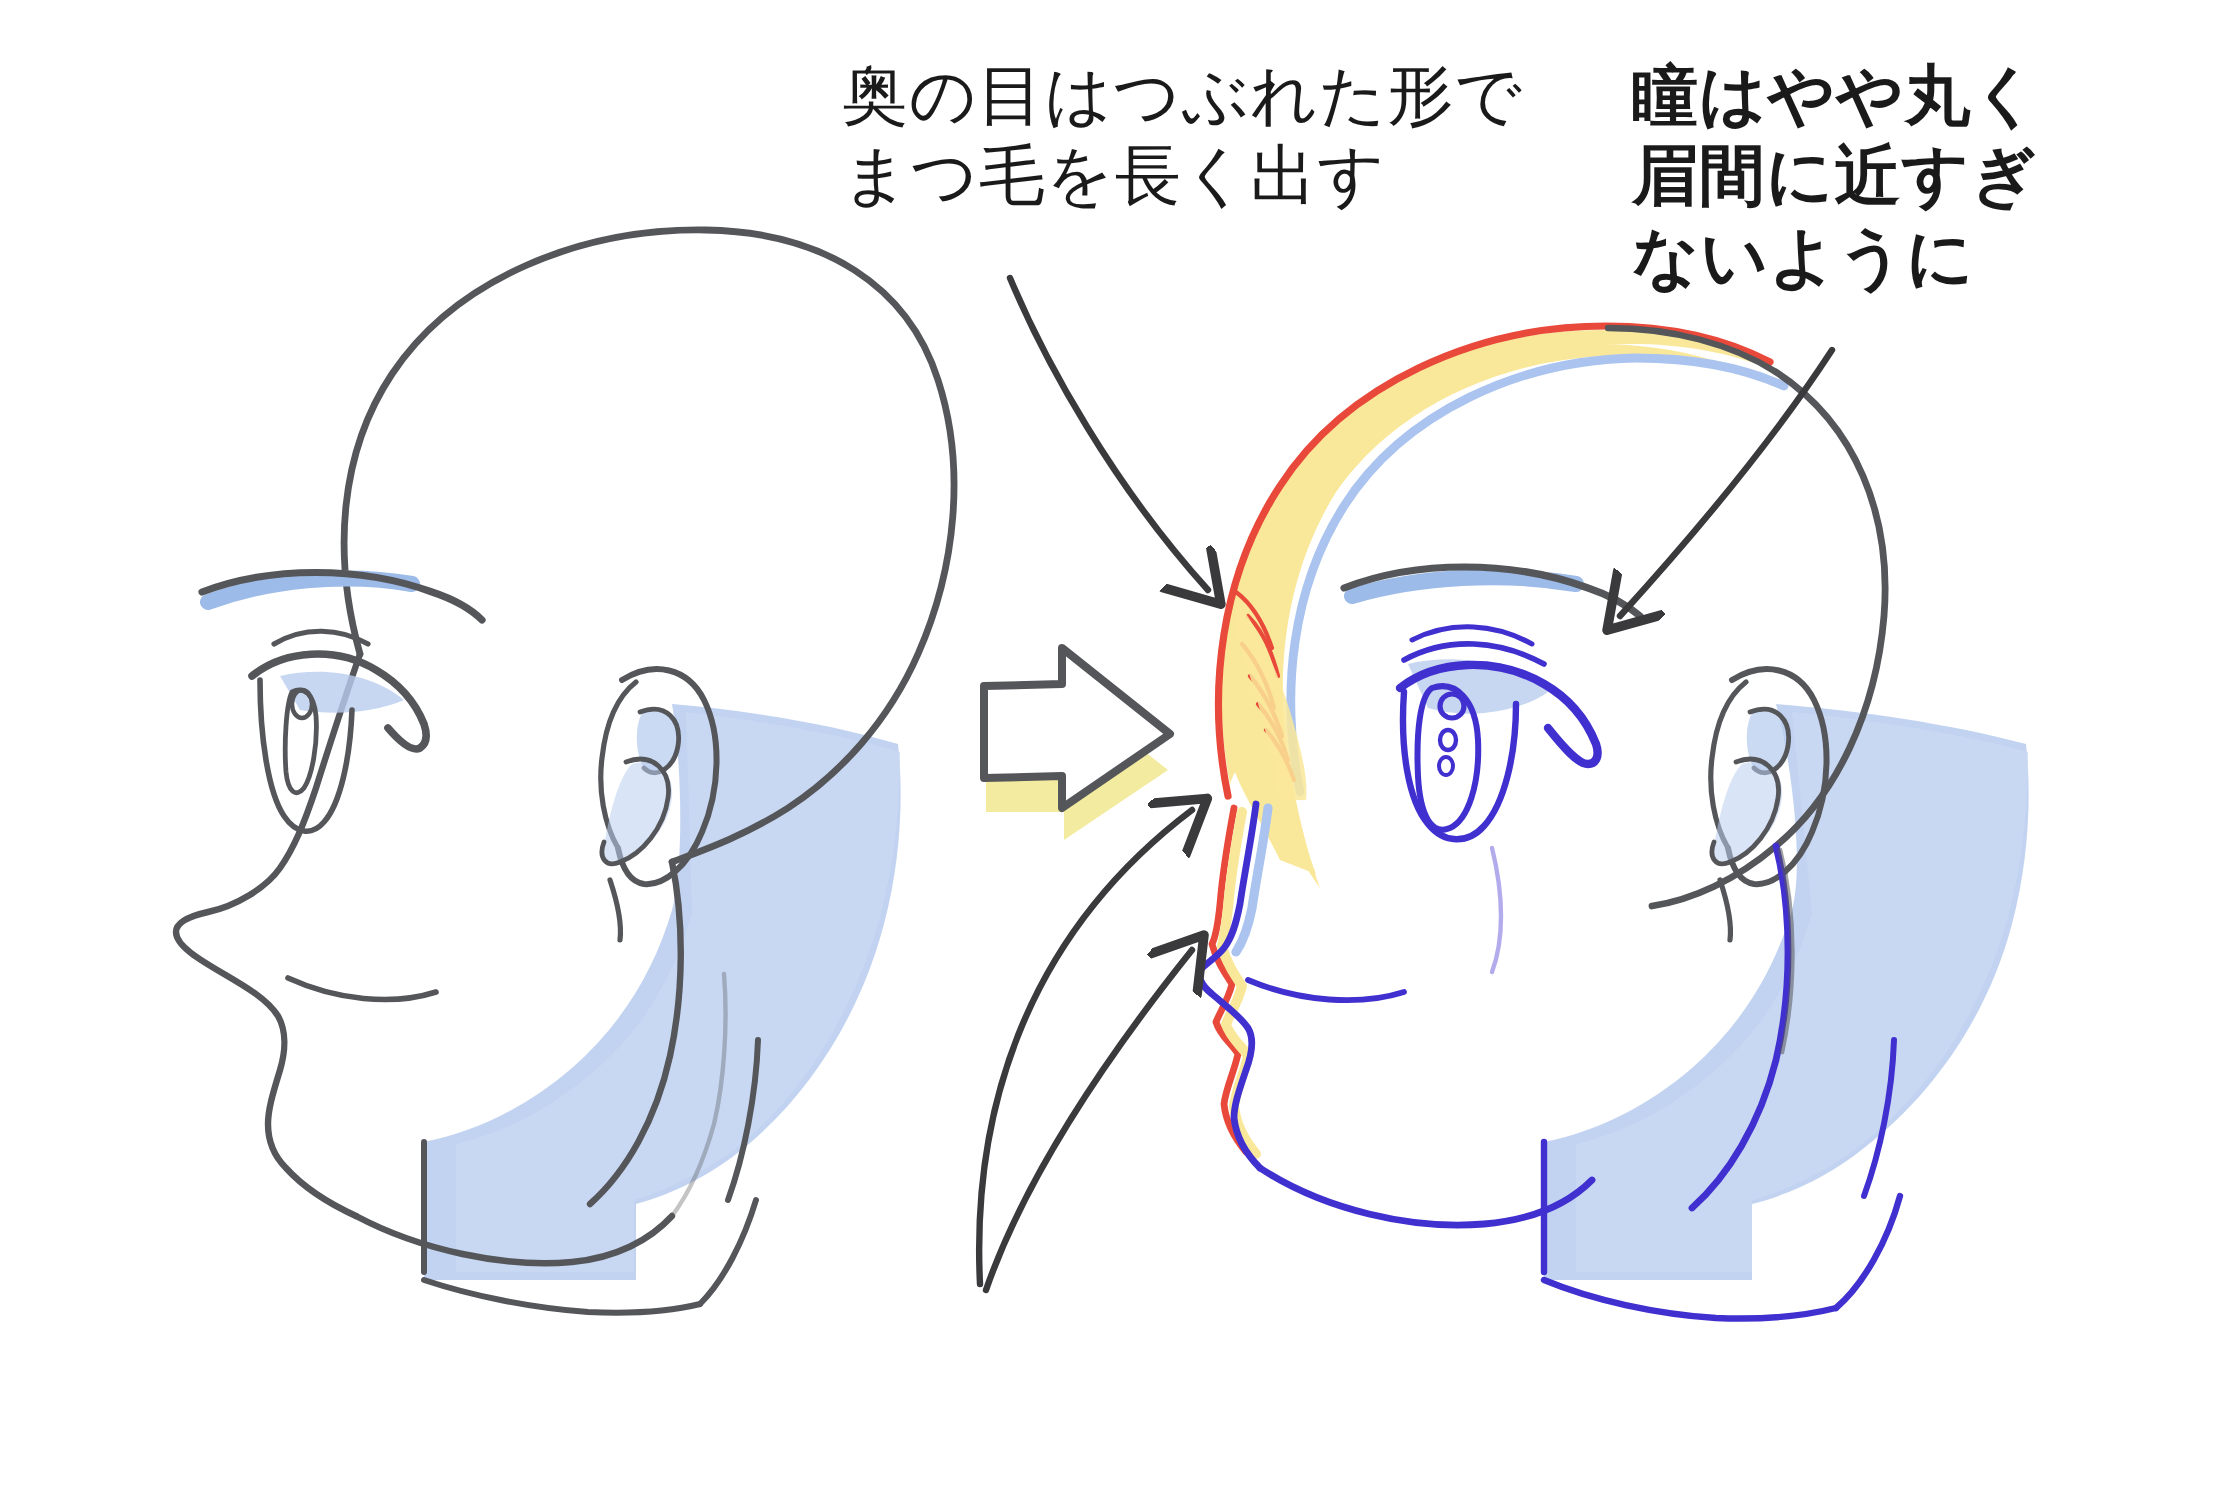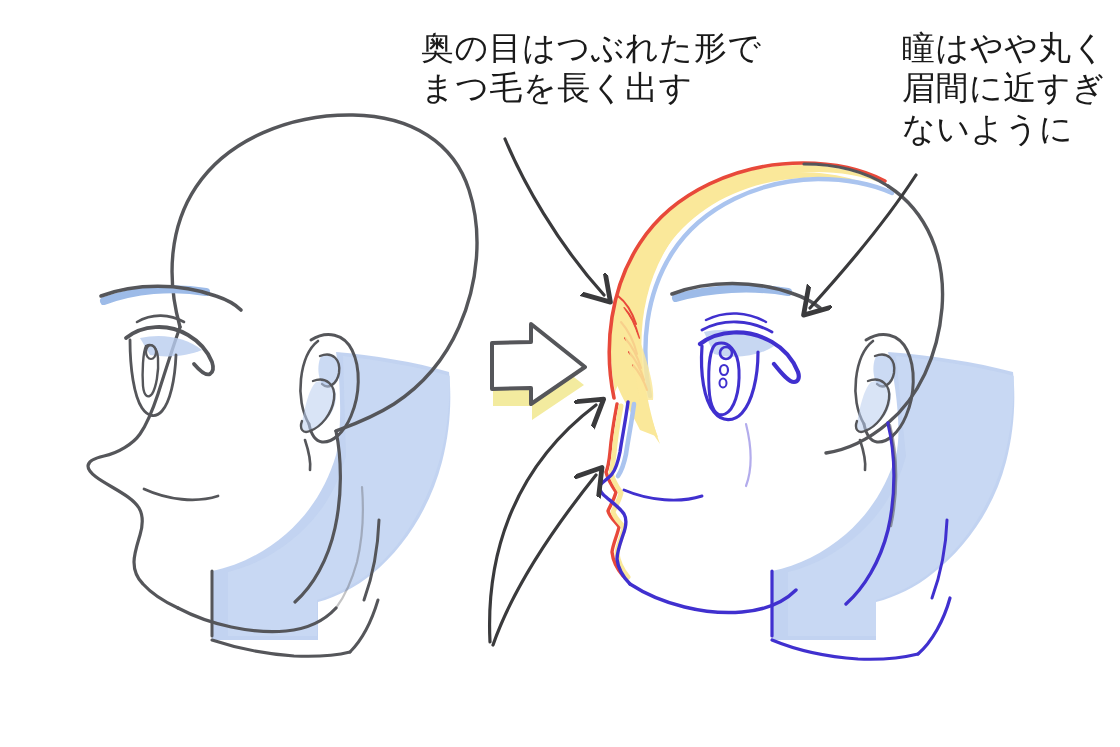--- a/index.html
+++ b/index.html
@@ -21,21 +21,21 @@
     position: absolute;
     color: #1a1a1a;
     font-size: 33px;
     line-height: 1.22;
     letter-spacing: 0.5px;
     white-space: pre;
     font-family: "DejaVu Sans", "Liberation Sans", sans-serif;
     font-weight: 400;
   }
   #annot-eye      { left: 421px; top: 28px;  }
-  #annot-pupil    { left: 902px; top: 28px;  }
+  #annot-pupil    { left: 816px; top: 28px; font-weight: bold;  }
   #annot-cheek    { left: 411px; top: 655px; }
   svg.layer {
     position: absolute;
     left: 0; top: 0;
     width: 1120px;
     height: 747px;
   }
 </style>
 </head>
 <body>

